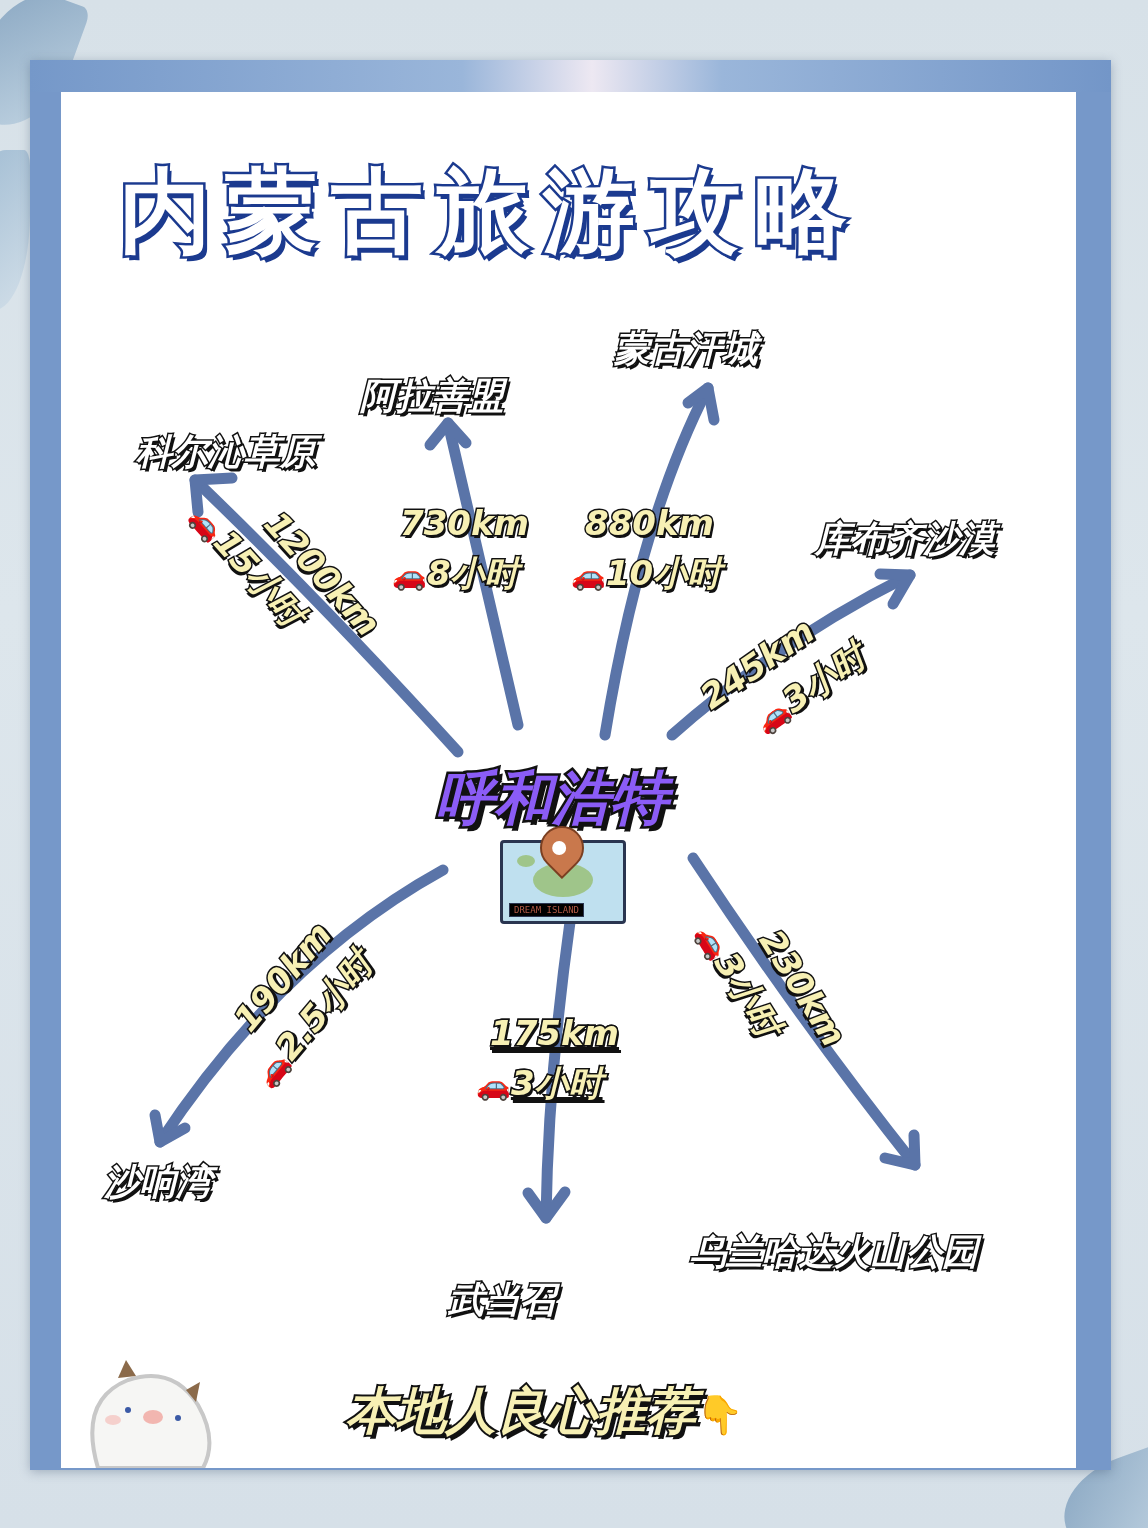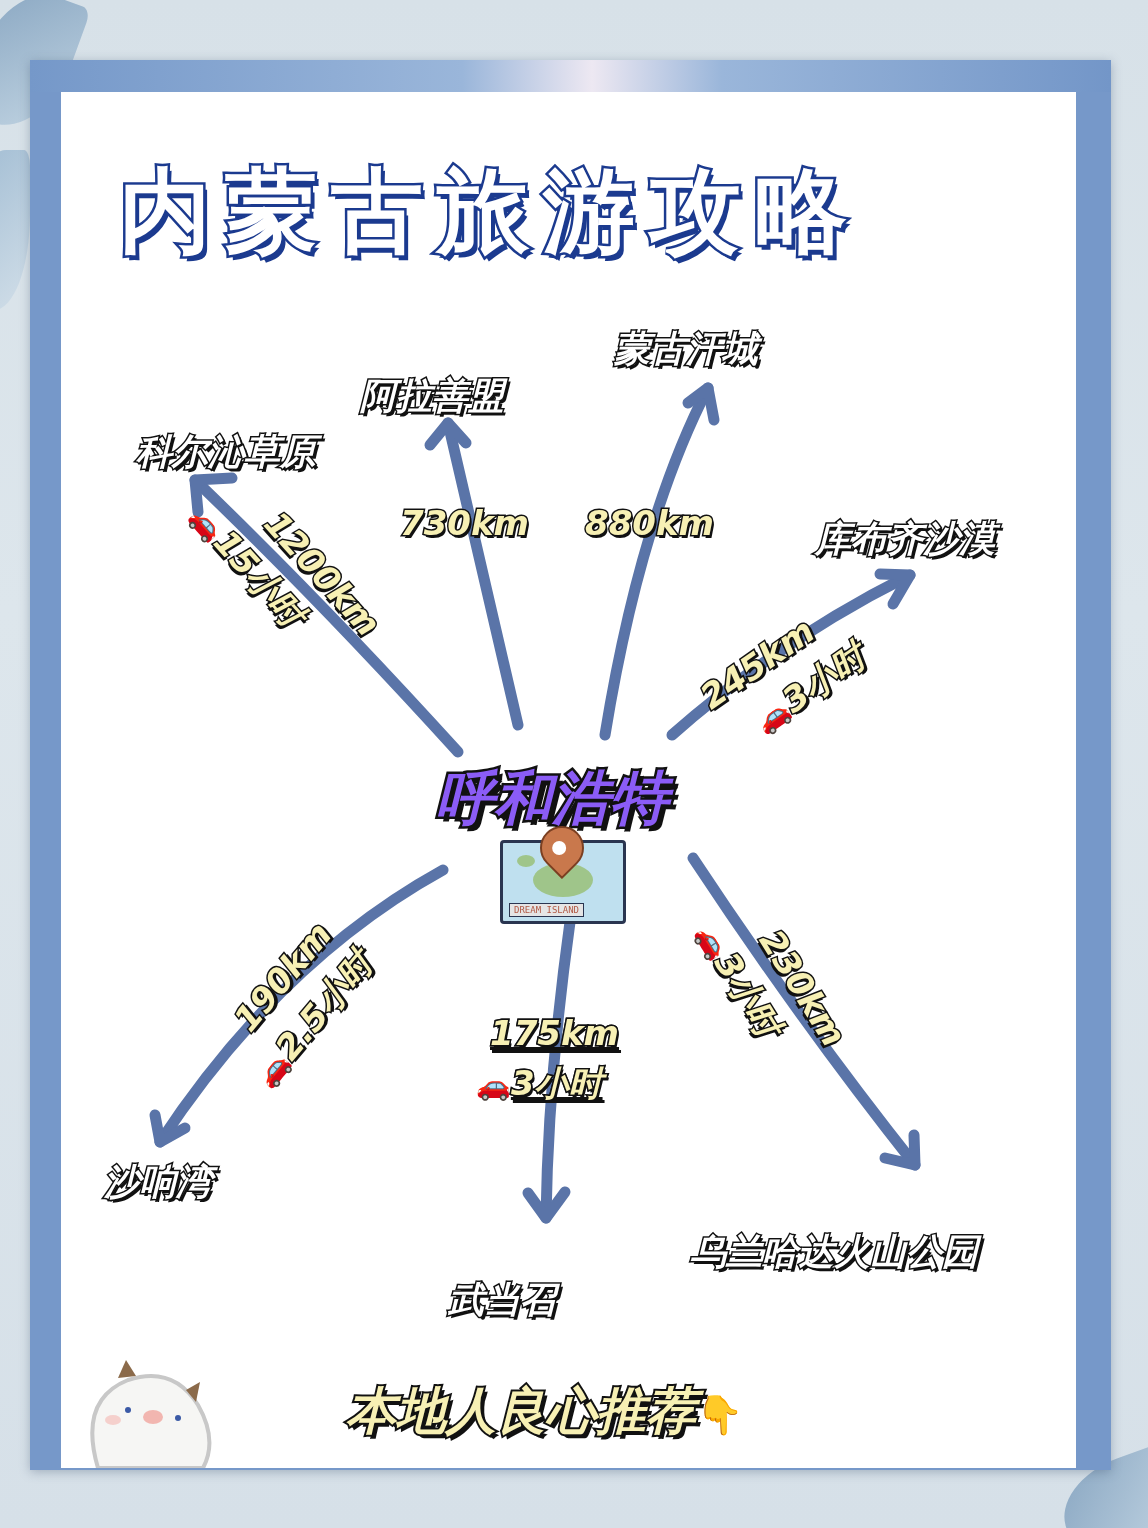--- a/index.html
+++ b/index.html
@@ -44,21 +44,21 @@
     -webkit-text-stroke: 3px #111; paint-order: stroke fill; text-shadow: 2px 3px 0 #111;
     white-space:nowrap; line-height:50px; transform-origin: 0 0;
   }
   .car { display:inline-block; font-style:normal; -webkit-text-stroke:0; text-shadow:none; font-size:28px; }
   .map-card {
     position:absolute; left:500px; top:840px; width:120px; height:78px;
     background:#bfe0ef; border:3px solid #2a3550; border-radius:4px;
   }
   .island { position:absolute; background:#9fc58a; border-radius:50%; }
   .map-label {
-    position:absolute; left:6px; bottom:4px; padding:1px 4px; background:#e5e5e5;
+    position:absolute; left:6px; bottom:4px; padding:1px 4px; background:#000000;
     border:1.5px solid #2a3550; font-size:9px; color:#b15a45; font-family:"DejaVu Sans Mono", monospace;
   }
   .pin {
     position:absolute; left:540px; top:826px; width:40px; height:40px; background:#c9784c;
     border:2px solid #7b3f21; border-radius:50% 50% 50% 0; transform: rotate(-45deg);
   }
   .pin-hole { position:absolute; left:11px; top:11px; width:14px; height:14px; border-radius:50%; background:#fff; }
   .footer {
     position:absolute; left:346px; top:1378px; font-size:50px; font-weight:bold; font-style:italic; color:#f7f0b4;
     -webkit-text-stroke:4px #111; paint-order: stroke fill; text-shadow:4px 4px 0 #111; white-space:nowrap;
@@ -113,23 +113,25 @@
 <div class="place" style="left:104px;top:1158px;">沙响湾</div>
 <div class="place" style="left:448px;top:1238px;margin-top:38px;">武当召</div>
 <div class="place" style="left:690px;top:1228px;">乌兰哈达火山公园</div>
 
 <div class="info" style="left:290px;top:500px;transform:rotate(48deg);">
   <div>1200km</div>
   <div style="margin-left:-55px;"><span class="car">🚗</span><span>15小时</span></div>
 </div>
 <div class="info" style="left:400px;top:498px;">
   <div>730km</div>
+  <div style="margin-left:-8px;"><span class="car">🚗</span><span>8小时</span></div>
 </div>
 <div class="info" style="left:585px;top:498px;">
   <div>880km</div>
+  <div style="margin-left:-14px;"><span class="car">🚗</span><span>10小时</span></div>
 </div>
 <div class="info" style="left:690px;top:680px;transform:rotate(-35deg);">
   <div>245km</div>
   <div style="margin-left:30px;"><span class="car">🚗</span><span>3小时</span></div>
 </div>
 <div class="info" style="left:222px;top:1010px;transform:rotate(-50deg);">
   <div>190km</div>
   <div style="margin-left:-30px;"><span class="car">🚗</span><span>2.5小时</span></div>
 </div>
 <div class="info" style="left:490px;top:1008px;text-decoration:underline;">

